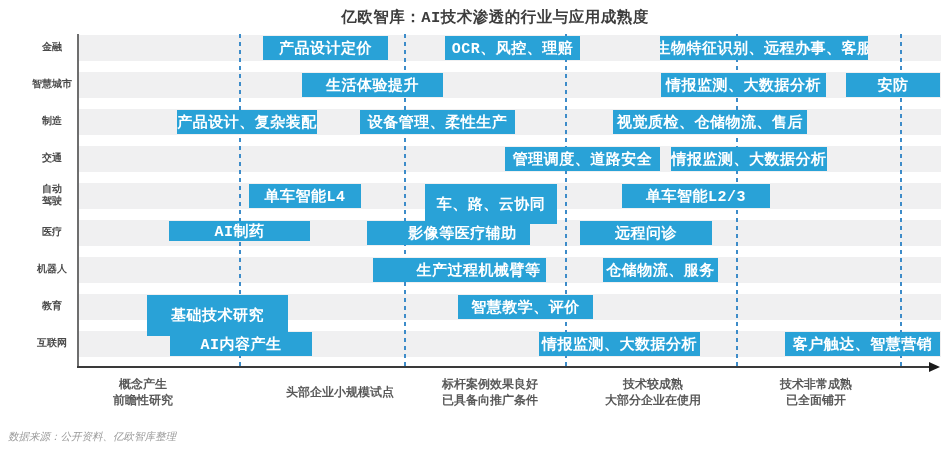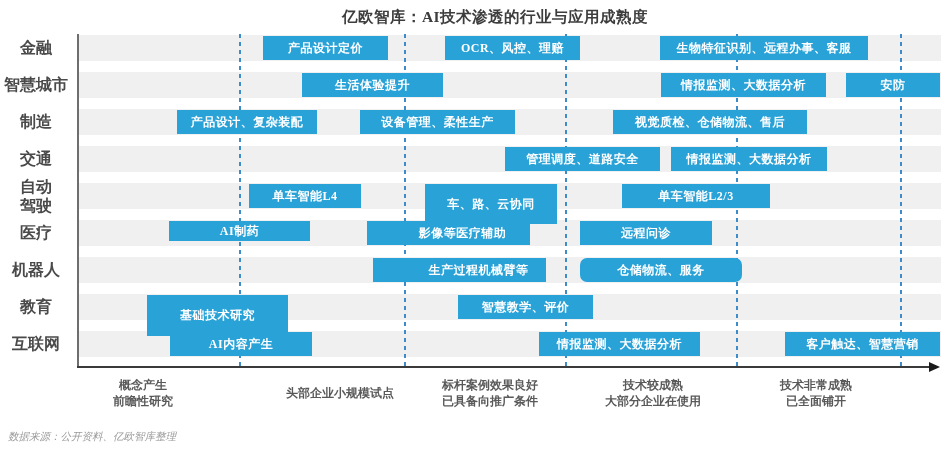--- a/index.html
+++ b/index.html
@@ -1,37 +1,37 @@
 <!DOCTYPE html>
 <html style="--bar-color: #29A2D7; --band-color: #F0F0F1; --dash-color: #3D8CC9; --title-color: #3D3D3D; --rowlabel-color: #4A4A4A; --stagelabel-color: #595959; --footer-color: #9B9B9B; --bartext-color: #FFFFFF;"><head>
 <meta charset="utf-8">
 <style>
   html,body{margin:0;padding:0;background:#ffffff;}
   #stage{
     position:relative;width:945px;height:450px;background:#ffffff;overflow:hidden;
-    font-family:Liberation Serif, serif;
+    font-family:Liberation Mono, monospace;
   }
   .chart-title{
     position:absolute;top:7px;left:85px;right:40px;text-align:center;
     font-size:15.5px;font-weight:bold;color:var(--title-color);
     letter-spacing:.5px;
   }
   .plot{position:absolute;left:0;top:0;width:945px;height:450px;}
   .row-band{position:absolute;background:var(--band-color);z-index:1;}
   .row-label{
     position:absolute;left:0;width:72px;display:flex;align-items:center;justify-content:center;
-    font-size:16px;font-weight:bold;color:var(--rowlabel-color);z-index:4;
-    white-space:pre-line;text-align:right;line-height:1.2;
+    font-size:10px;font-weight:bold;color:var(--rowlabel-color);z-index:4;
+    white-space:pre-line;text-align:right;line-height:1.2;padding-left:16px;
   }
   .dash-line{position:absolute;width:2px;z-index:2;
     background:repeating-linear-gradient(to bottom,var(--dash-color) 0 4px,transparent 4px 8px);}
   .bar{
     position:absolute;z-index:3;background:var(--bar-color);color:var(--bartext-color);
     display:flex;align-items:center;justify-content:center;
-    font-size:12px;font-weight:bold;letter-spacing:.5px;white-space:nowrap;overflow:hidden;
+    font-size:15px;font-weight:bold;letter-spacing:.5px;white-space:nowrap;overflow:hidden;
   }
   .axis-v{position:absolute;width:2px;background:#6e6e6e;z-index:5;}
   .axis-h{position:absolute;height:2px;background:#3a3a3a;z-index:5;}
   .axis-arrow{
     position:absolute;width:0;height:0;z-index:5;
     border-left:11px solid #1a1a1a;border-top:5px solid transparent;border-bottom:5px solid transparent;
   }
   .stage-label{
     position:absolute;transform:translateX(-50%);text-align:center;
     font-size:12px;font-weight:bold;color:var(--stagelabel-color);
@@ -74,21 +74,21 @@
       <div class="bar" style="left: 425px; top: 184px; width: 132px; height: 40px;">车、路、云协同</div>
       <div class="bar" style="left: 622px; top: 184px; width: 148px; height: 24px;">单车智能L2/3</div>
       <div class="row-band" style="left: 79px; top: 220px; width: 862px; height: 26px;"></div>
       <div class="row-label" style="top: 217px; height: 32px;">医疗</div>
       <div class="bar" style="left: 169px; top: 221px; width: 141px; height: 20px;">AI制药</div>
       <div class="bar" style="left: 367px; top: 221px; width: 135px; height: 24px; padding-left: 28px;">影像等医疗辅助</div>
       <div class="bar" style="left: 580px; top: 221px; width: 132px; height: 24px;">远程问诊</div>
       <div class="row-band" style="left: 79px; top: 257px; width: 862px; height: 26px;"></div>
       <div class="row-label" style="top: 254px; height: 32px;">机器人</div>
       <div class="bar" style="left: 373px; top: 258px; width: 135px; height: 24px; padding-left: 38px;">生产过程机械臂等</div>
-      <div class="bar" style="left: 580px; top: 258px; width: 162px; height: 24px; border-radius: 7px;">仓储物流、服务</div>
+      <div class="bar" style="left: 603px; top: 258px; width: 115px; height: 24px;">仓储物流、服务</div>
       <div class="row-band" style="left: 79px; top: 294px; width: 862px; height: 26px;"></div>
       <div class="row-label" style="top: 291px; height: 32px;">教育</div>
       <div class="bar" style="left: 147px; top: 295px; width: 141px; height: 41px;">基础技术研究</div>
       <div class="bar" style="left: 458px; top: 295px; width: 135px; height: 24px;">智慧教学、评价</div>
       <div class="row-band" style="left: 79px; top: 331px; width: 862px; height: 26px;"></div>
       <div class="row-label" style="top: 328px; height: 32px;">互联网</div>
       <div class="bar" style="left: 170px; top: 332px; width: 142px; height: 24px;">AI内容产生</div>
       <div class="bar" style="left: 539px; top: 332px; width: 161px; height: 24px;">情报监测、大数据分析</div>
       <div class="bar" style="left: 785px; top: 332px; width: 155px; height: 24px;">客户触达、智慧营销</div>
       <div class="dash-line" style="left: 239px; top: 34px; height: 332px;"></div>

